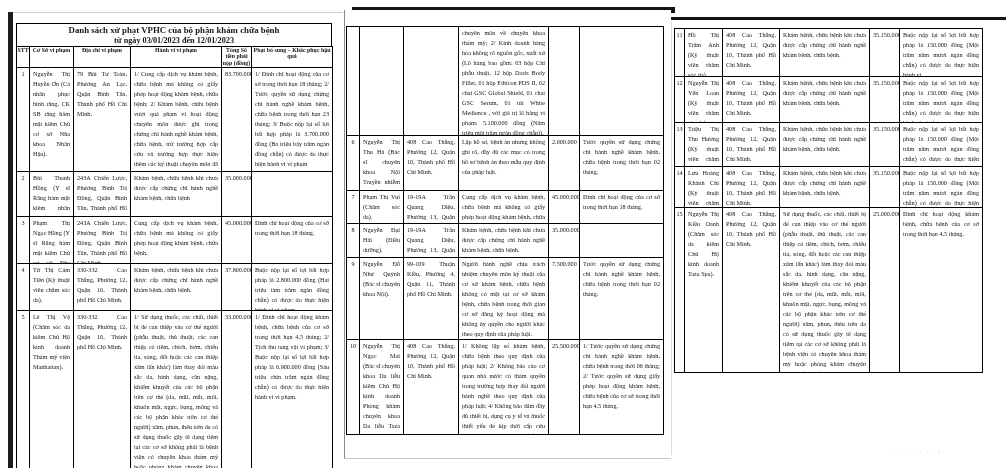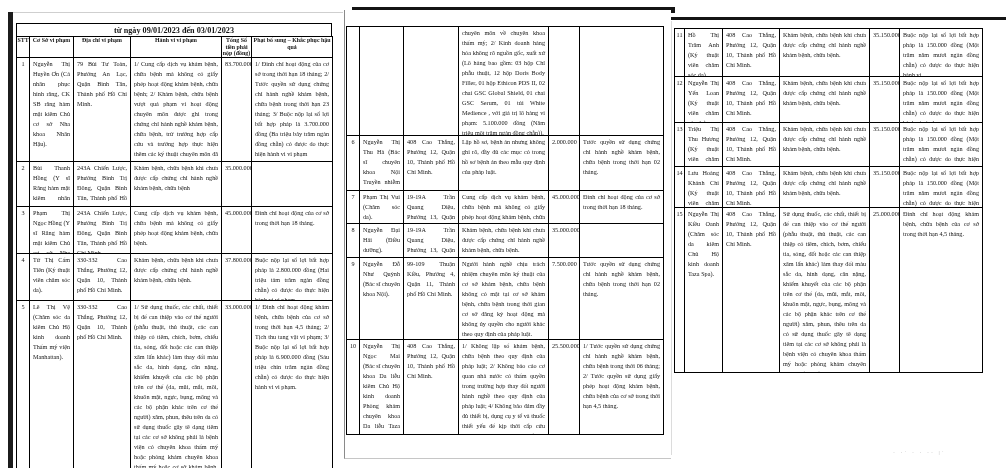--- a/index.html
+++ b/index.html
@@ -35,21 +35,22 @@
 
 <div class="stage">
 
   <div class="spine"></div>
   <div class="topbar-mid"></div>
   <div class="topbar-right"></div>
 
   <section class="page" id="page1">
     <div class="twrap" id="t1wrap">
       <div class="title">
-        <div class="l2">từ ngày 09/01/2023 đến 03/01/2023</div>
+        <div class="l1">Danh sách xử phạt VPHC của bộ phận khám chữa bệnh</div>
+        <div class="l2">từ ngày 03/01/2023 đến 12/01/2023</div>
       </div>
       <table class="grid" id="t1">
         <colgroup>
           <col style="width:13px">
             <col style="width:44px">
             <col style="width:57px">
           <col style="width:91px">
             <col style="width:30px">
             <col style="width:81px">
         </colgroup>

